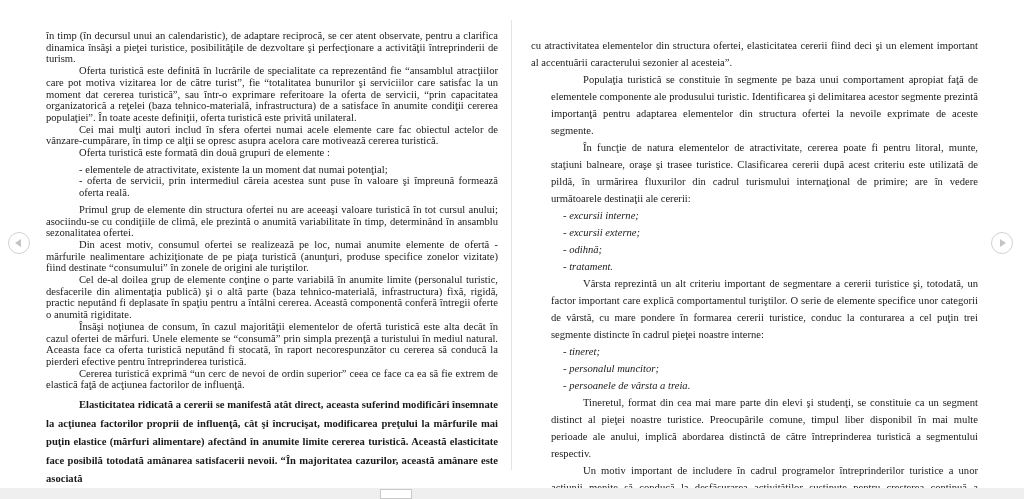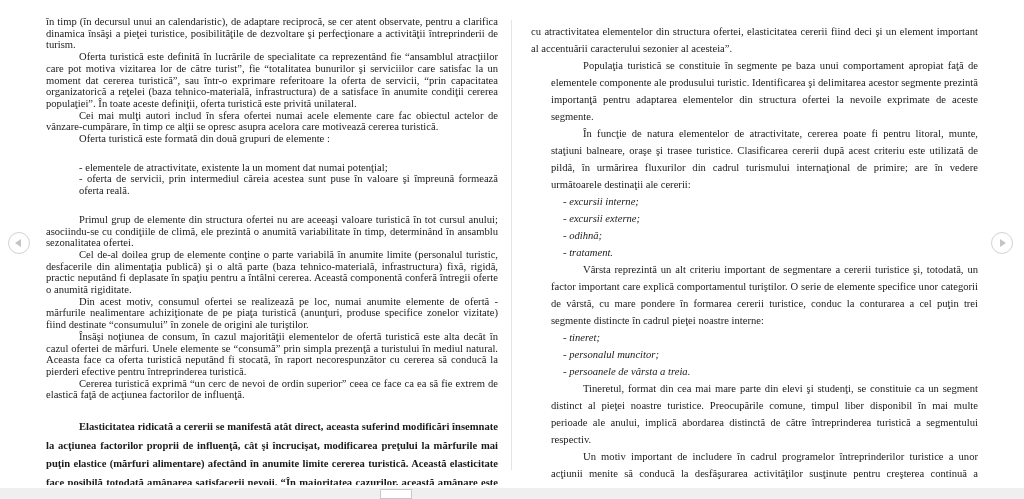--- a/index.html
+++ b/index.html
@@ -4,33 +4,33 @@
 <style>
   html, body { margin: 0; padding: 0; }
   body {
     width: 1024px; height: 499px; overflow: hidden;
     background: #ffffff;
     font-family: "Liberation Serif", serif;
     color: #1a1a1a;
     position: relative;
   }
   .viewer { position: absolute; left: 0; top: 0; width: 1024px; height: 485px; background: #fff; }
-  .page { position: absolute; top: 0; height: 485px; overflow: hidden; }
+  .page { position: absolute; top: 14px; height: 485px; overflow: hidden; }
   .page-left { left: 0; width: 511px; }
   .page-right { left: 512px; width: 512px; }
   .divider { position: absolute; left: 511px; top: 20px; width: 1px; height: 450px; background: #e4e4e4; }
 
   .text-left {
     position: absolute; left: 46px; top: 16px; width: 452px;
     font-size: 10.6px; line-height: 11.7px; text-align: justify;
   }
   .text-left p { margin: 0; }
   .text-left .ind { text-indent: 33px; }
   .text-left .li { padding-left: 33px; }
-  .text-left .gap { margin-top: 17px; }
+  .text-left .gap { margin-top: 5px; }
   .text-left .loose { line-height: 18.6px; font-weight: bold; }
 
   .text-right {
     position: absolute; left: 19px; top: 23px; width: 447px;
     font-size: 10.6px; line-height: 17px; text-align: justify;
   }
   .text-right p { margin: 0; }
   .text-right .ind { text-indent: 32px; margin-left: 20px; }
   .text-right .li { padding-left: 32px; font-style: italic; }
 
@@ -53,22 +53,22 @@
 <div class="viewer">
   <div class="page page-left">
     <div class="text-left">
       <p>în timp (în decursul unui an calendaristic), de adaptare reciprocă, se cer atent observate, pentru a clarifica dinamica însăşi a pieţei turistice, posibilităţile de dezvoltare şi perfecţionare a activităţii întreprinderii de turism.</p>
       <p class="ind">Oferta turistică este definită în lucrările de specialitate ca reprezentând fie “ansamblul atracţiilor care pot motiva vizitarea lor de către turist”, fie “totalitatea bunurilor şi serviciilor care satisfac la un moment dat cererea turistică”, sau într-o exprimare referitoare la oferta de servicii, “prin capacitatea organizatorică a reţelei (baza tehnico-materială, infrastructura) de a satisface în anumite condiţii cererea populaţiei”. În toate aceste definiţii, oferta turistică este privită unilateral.</p>
       <p class="ind">Cei mai mulţi autori includ în sfera ofertei numai acele elemente care fac obiectul actelor de vânzare-cumpărare, în timp ce alţii se opresc asupra acelora care motivează cererea turistică.</p>
       <p class="ind">Oferta turistică este formată din două grupuri de elemente :</p>
       <p class="li gap">- elementele de atractivitate, existente la un moment dat numai potenţial;</p>
       <p class="li" style="text-indent:0; padding-left:33px;">- oferta de servicii, prin intermediul căreia acestea sunt puse în valoare şi împreună formează oferta reală.</p>
       <p class="ind gap">Primul grup de elemente din structura ofertei nu are aceeaşi valoare turistică în tot cursul anului; asociindu-se cu condiţiile de climă, ele prezintă o anumită variabilitate în timp, determinând în ansamblu sezonalitatea ofertei.</p>
+      <p class="ind">Din acest motiv, consumul ofertei se realizează pe loc, numai anumite elemente de ofertă - mărfurile nealimentare achiziţionate de pe piaţa turistică (anunţuri, produse specifice zonelor vizitate) fiind destinate “consumului” în zonele de origini ale turiştilor.</p>
       <p class="ind">Cel de-al doilea grup de elemente conţine o parte variabilă în anumite limite (personalul turistic, desfacerile din alimentaţia publică) şi o altă parte (baza tehnico-materială, infrastructura) fixă, rigidă, practic neputând fi deplasate în spaţiu pentru a întâlni cererea. Această componentă conferă întregii oferte o anumită rigiditate.</p>
-      <p class="ind">Din acest motiv, consumul ofertei se realizează pe loc, numai anumite elemente de ofertă - mărfurile nealimentare achiziţionate de pe piaţa turistică (anunţuri, produse specifice zonelor vizitate) fiind destinate “consumului” în zonele de origini ale turiştilor.</p>
       <p class="ind">Însăşi noţiunea de consum, în cazul majorităţii elementelor de ofertă turistică este alta decât în cazul ofertei de mărfuri. Unele elemente se “consumă” prin simpla prezenţă a turistului în mediul natural. Aceasta face ca oferta turistică neputând fi stocată, în raport necorespunzător cu cererea să conducă la pierderi efective pentru întreprinderea turistică.</p>
       <p class="ind">Cererea turistică exprimă “un cerc de nevoi de ordin superior” ceea ce face ca ea să fie extrem de elastică faţă de acţiunea factorilor de influenţă.</p>
       <p class="ind gap loose">Elasticitatea ridicată a cererii se manifestă atât direct, aceasta suferind modificări însemnate la acţiunea factorilor proprii de influenţă, cât şi încrucişat, modificarea preţului la mărfurile mai puţin elastice (mărfuri alimentare) afectând în anumite limite cererea turistică. Această elasticitate face posibilă totodată amânarea satisfacerii nevoii. “În majoritatea cazurilor, această amânare este asociată</p>
     </div>
   </div>
 
   <div class="divider"></div>
 
   <div class="page page-right">
     <div class="text-right">

